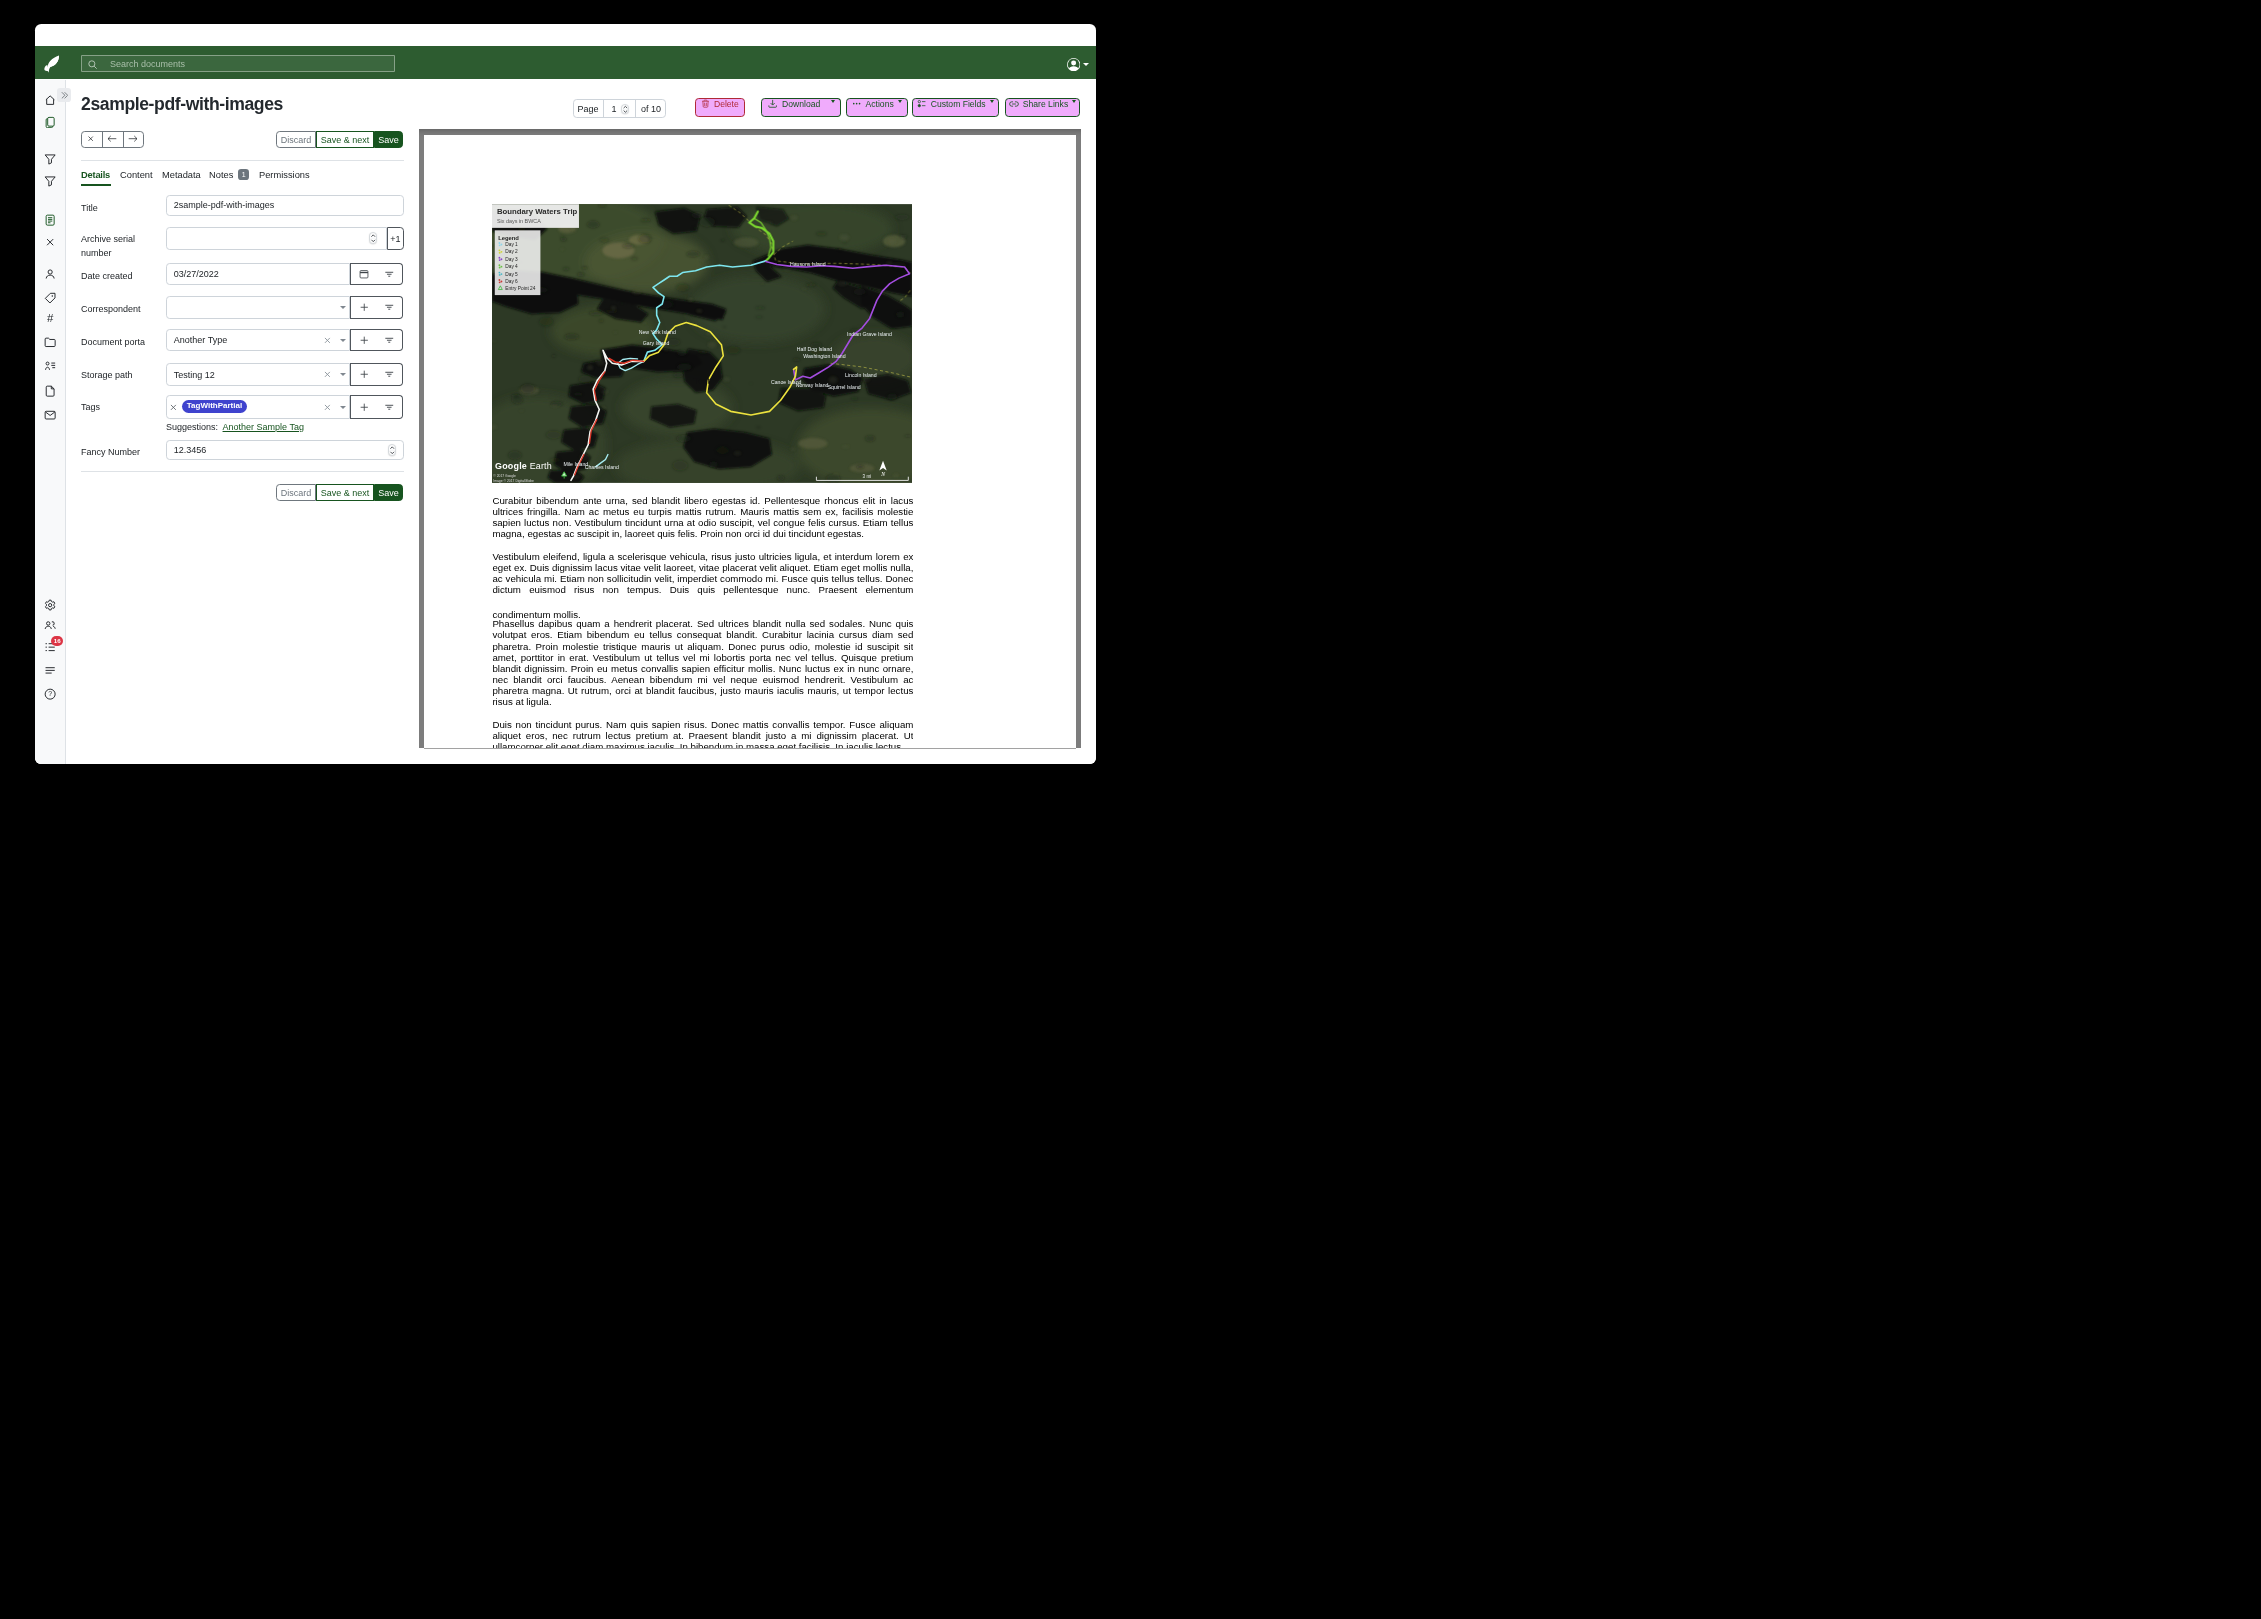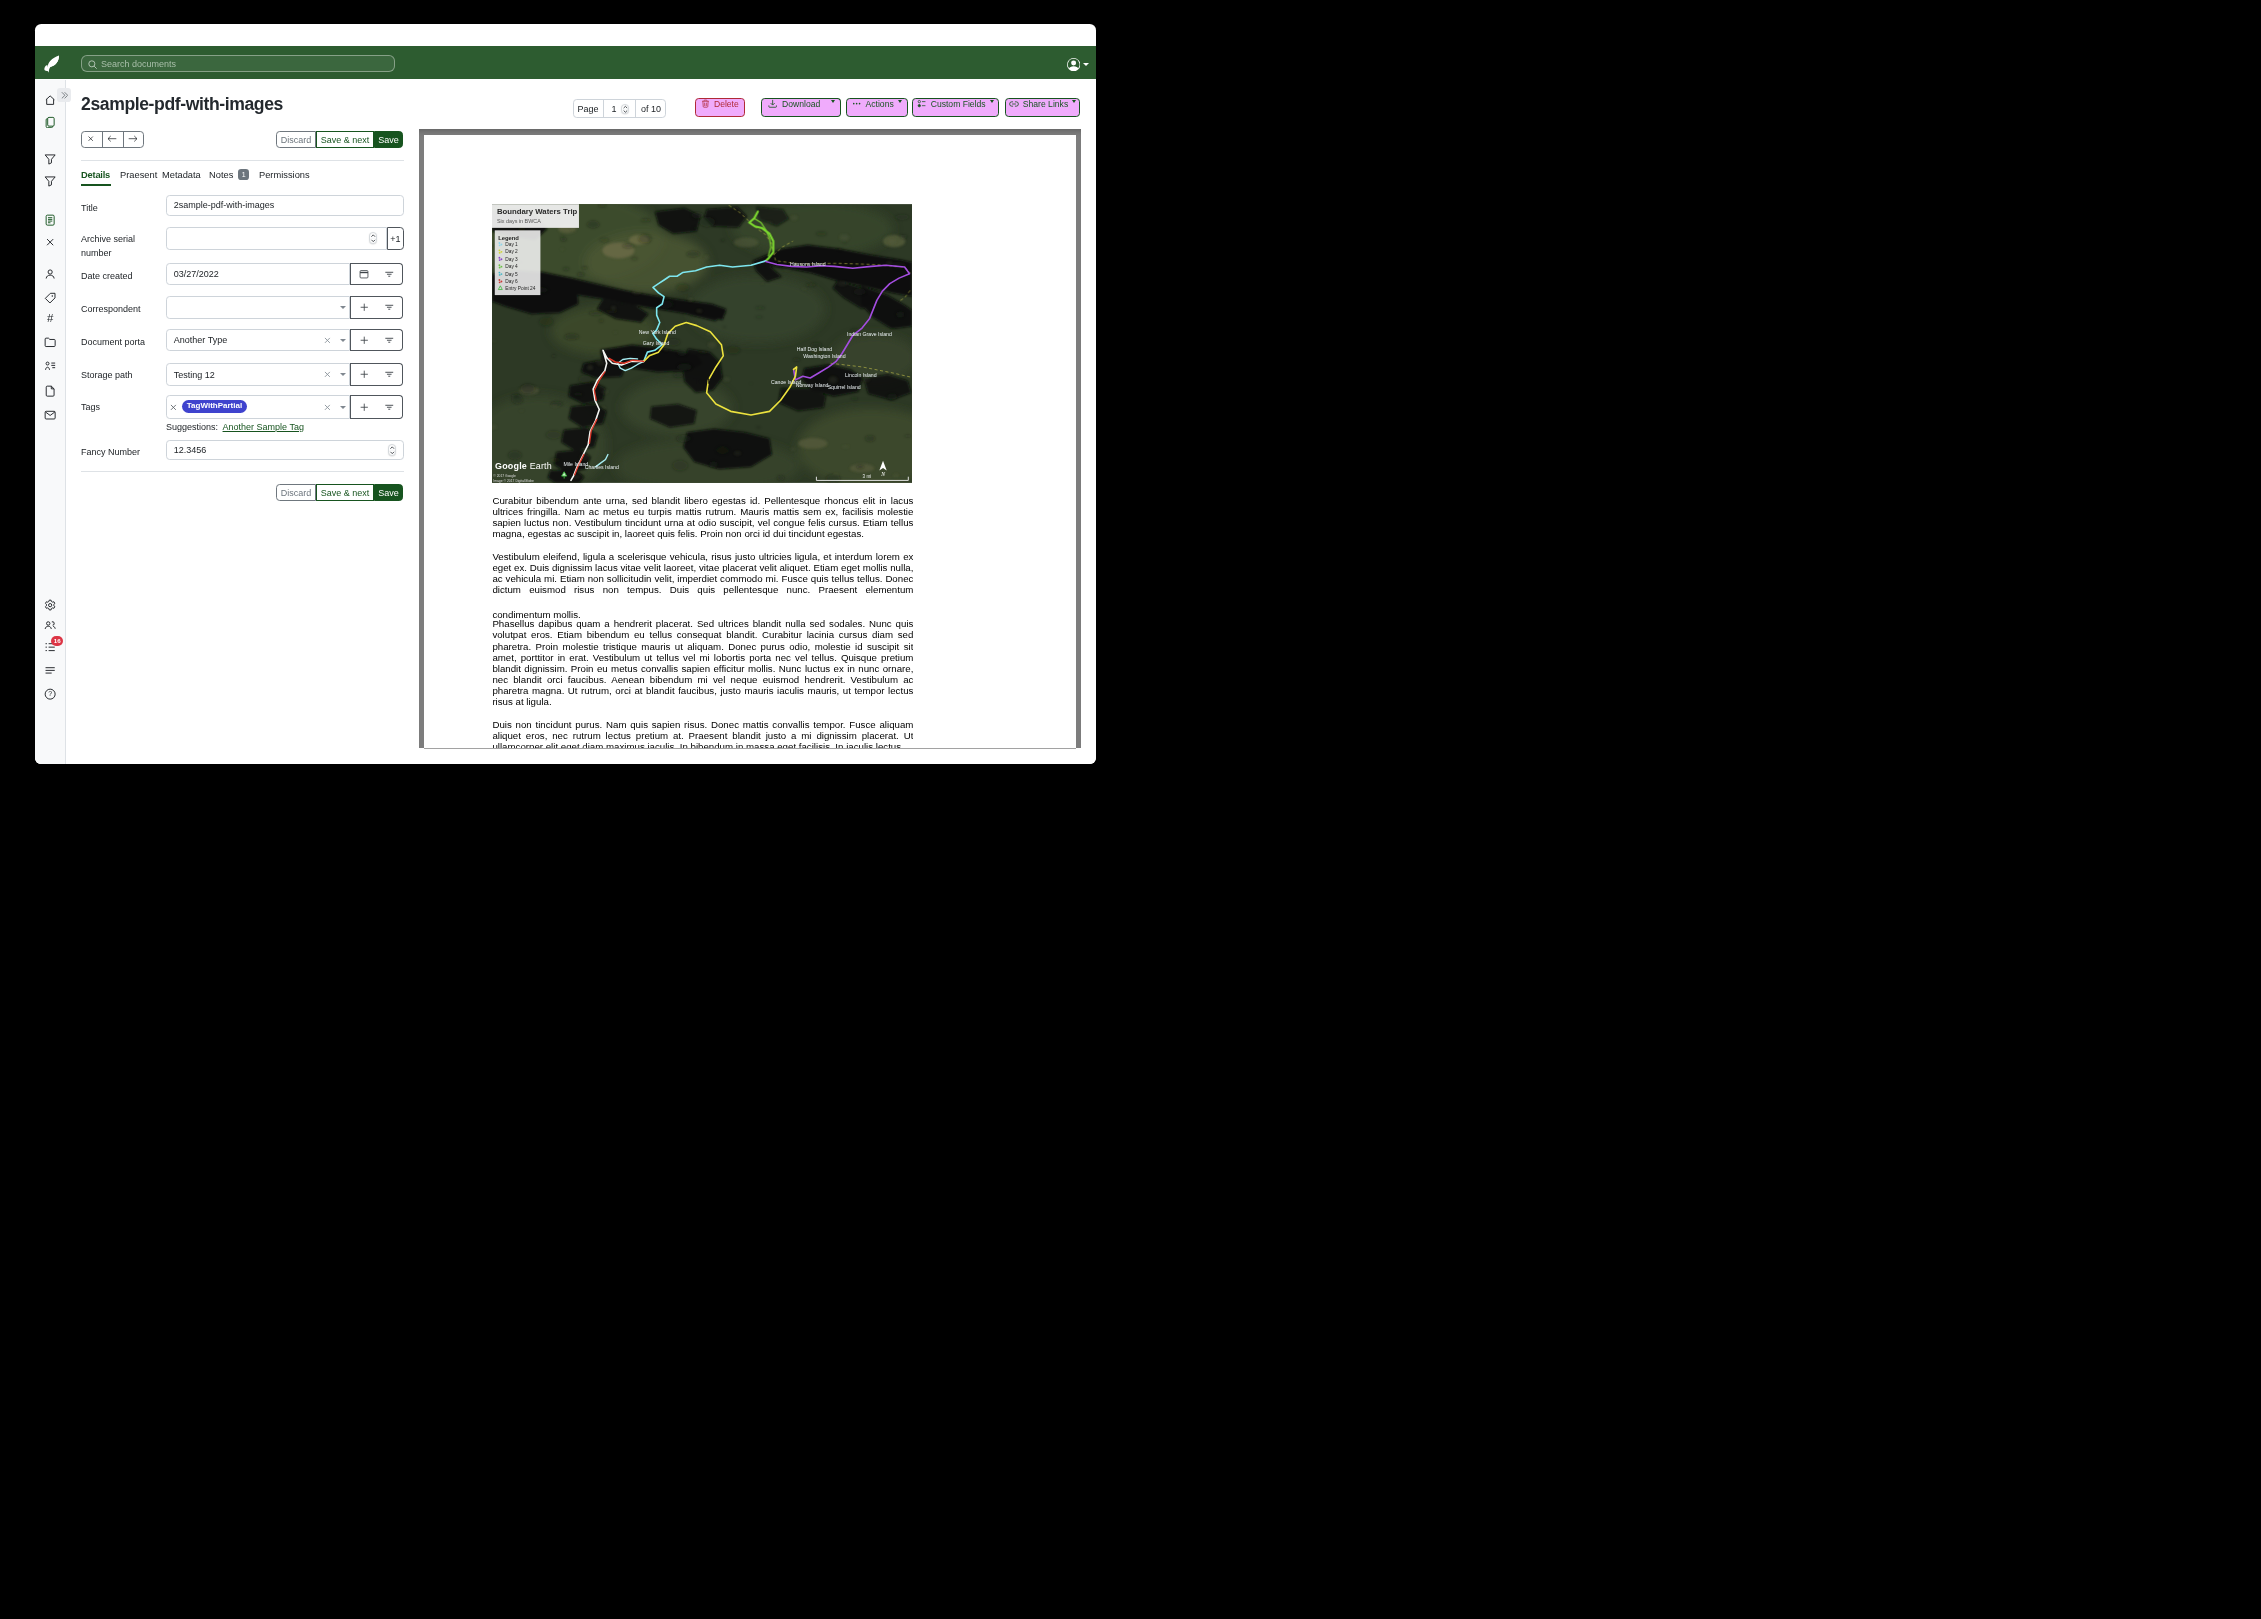--- a/index.html
+++ b/index.html
@@ -3,21 +3,21 @@
 <meta charset="utf-8">
 <style>
 * { margin:0; padding:0; box-sizing:border-box; }
 html,body { width:1131px; height:810px; background:#000; font-family:"Liberation Sans", sans-serif; overflow:hidden; }
 #win { position:absolute; left:35px; top:24px; width:1061px; height:740px; background:#fff; border-radius:6.2px; overflow:hidden; }
 .abs { position:absolute; }
 #titlebar { position:absolute; left:0; top:0; width:100%; height:22px; background:#f6f6f5; }
 .tl { position:absolute; top:7.6px; width:7.7px; height:7.7px; border-radius:50%; }
 #ttext { position:absolute; top:0; left:0; width:100%; height:22px; line-height:23px; text-align:center; font-size:8.3px; color:#3e3e3e; }
 #navbar { position:absolute; left:0; top:22px; width:100%; height:33px; background:#2d5c30; }
-#search { position:absolute; left:46px; top:8.8px; width:314px; height:17px; background:rgba(255,255,255,0.07); border:0.6px solid rgba(255,255,255,0.38); border-radius:6px; color:#a9bfaa; font-size:9px; line-height:16px; padding-left:19px; }
+#search { position:absolute; left:46px; top:8.8px; width:314px; height:17px; background:rgba(255,255,255,0.07); border:0.6px solid rgba(255,255,255,0.38); border-radius:1px; color:#a9bfaa; font-size:9px; line-height:16px; padding-left:28px; }
 #app { position:absolute; left:0; top:56px; width:100%; height:684px; background:#fff; }
 #sidebar { position:absolute; left:0; top:0; width:31px; height:684px; background:#f8f9fa; border-right:0.6px solid #dee2e6; }
 .btn { position:absolute; height:19px; border:0.6px solid; border-radius:3.7px; font-size:8.6px; display:flex; align-items:flex-start; justify-content:center; background:#f0abfc; white-space:nowrap; }
 .grn { color:#17541f; border-color:#17541f; }
 .caret { display:inline-block; width:0; height:0; border-left:2.8px solid transparent; border-right:2.8px solid transparent; border-top:3.1px solid; margin-left:4.3px; position:relative; top:0.6px; }
 .lbl { position:absolute; left:46px; font-size:9px; color:#212529; }
 .inp { position:absolute; left:131px; background:#fff; border:0.6px solid #ced4da; font-size:9px; color:#212529; display:flex; align-items:center; padding-left:6.8px; }
 .sq { position:absolute; background:#fff; border:0.6px solid #50565c; display:flex; align-items:center; justify-content:center; }
 hr.sep { position:absolute; border:none; border-top:0.6px solid #dee2e6; left:46px; width:323px; }
 #viewer { position:absolute; left:384px; top:105px; width:662px; height:619px; background:#7d7d7d; box-shadow:inset 0 7.4px 6.2px -6.2px rgba(0,0,0,0.25); }
@@ -184,21 +184,21 @@
       <path d="M1 6 H14.5 M10 1.5 L14.5 6 L10 10.5"></path>
     </svg>
 
 <div class="abs" style="left:241px;top:107px;width:40px;height:17px;border:0.6px solid #6f777e;border-radius:3.7px 0 0 3.7px;background:#fff;color:#6c757d;font-size:9px;display:flex;align-items:center;justify-content:center;">Discard</div>
 <div class="abs" style="left:281px;top:107px;width:58px;height:17px;border:0.6px solid #17541f;background:#fff;color:#17541f;font-size:9px;display:flex;align-items:center;justify-content:center;">Save &amp; next</div>
 <div class="abs" style="left:339px;top:107px;width:29px;height:17px;border:0.6px solid #17541f;border-radius:0 3.7px 3.7px 0;background:#17541f;color:#fff;font-size:9px;display:flex;align-items:center;justify-content:center;">Save</div>
 <hr class="sep" style="top:136px;">
 
 <div class="tabt" style="left:46px;top:146px;color:#17541f;font-weight:bold;letter-spacing:-0.2px;">Details</div>
 <div class="abs" style="left:46px;top:160px;width:30px;height:1.5px;background:#17541f;"></div>
-<div class="tabt" style="left:85px;top:146px;">Praesent</div>
+<div class="tabt" style="left:85px;top:146px;">Content</div>
 <div class="tabt" style="left:127px;top:146px;">Metadata</div>
 <div class="tabt" style="left:174px;top:146px;">Notes</div>
 <div class="abs" style="left:203px;top:145px;width:11.2px;height:11.2px;background:#6c757d;border-radius:3.1px;color:#fff;font-size:7px;text-align:center;line-height:11px;">1</div>
 <div class="tabt" style="left:224px;top:146px;">Permissions</div>
 
 <div class="lbl" style="top:179px;">Title</div>
 <div class="inp" style="top:171px;width:238px;height:20.5px;border-radius:3.7px;">2sample-pdf-with-images</div>
 
 <div class="lbl" style="top:208px;line-height:14px;">Archive serial<br>number</div>
 <div class="inp" style="top:203px;width:221px;height:23px;border-radius:3.7px 0 0 3.7px;"></div>

